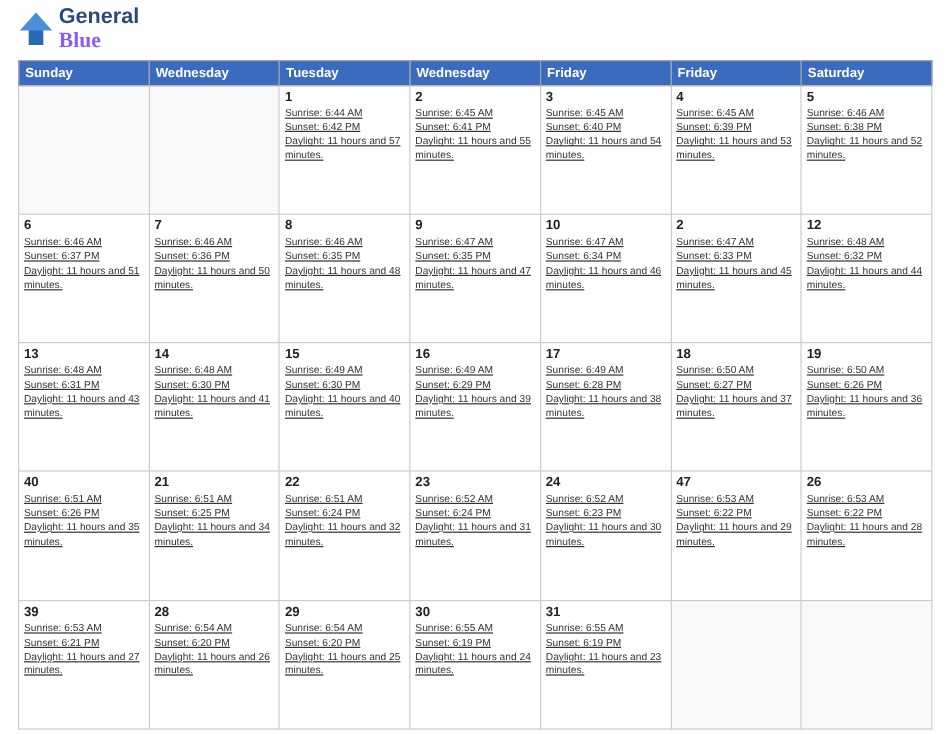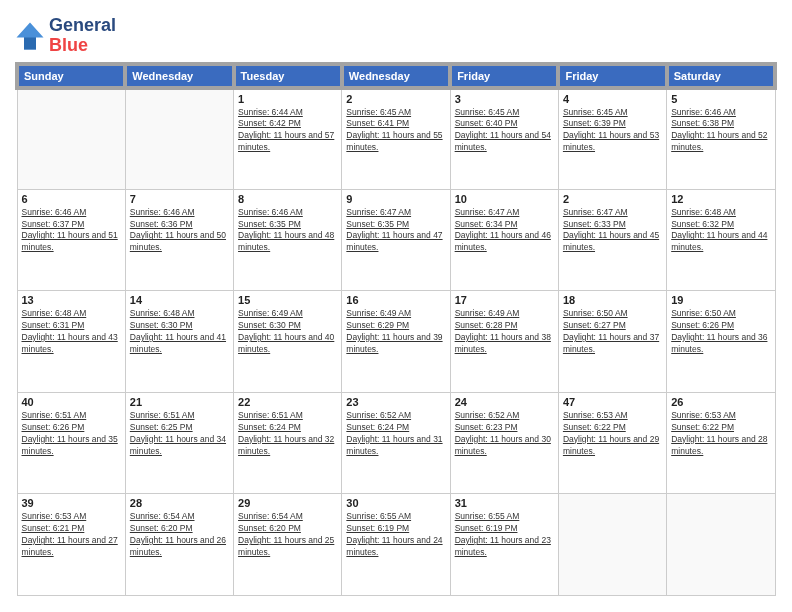--- a/index.html
+++ b/index.html
@@ -6,21 +6,21 @@
     body {
       font-family: Arial, sans-serif;
       background: #fff;
       width: 792px;
       height: 612px;
       overflow: hidden;
     }
     .page {
       width: 792px;
       height: 612px;
-      padding: 16px 15px;
+      padding: 4px 15px;
       display: flex;
       flex-direction: column;
     }
     .header {
       display: flex;
       justify-content: space-between;
       align-items: flex-start;
       margin-bottom: 6px;
     }
     .logo {
@@ -28,21 +28,22 @@
       align-items: center;
       gap: 4px;
     }
     .logo-text {
       font-size: 18px;
       font-weight: bold;
       color: #2a4a7f;
       line-height: 1.1;
     }
     .logo-text span {
-      color: #ef4444;
+      color: #8b5cf6;
+      font-family: Liberation Serif, serif;
     }
     .logo-icon {
       width: 30px;
       height: 30px;
     }
     .title-block {
       text-align: right;
     }
     .month-title {
       font-size: 32px;
@@ -57,21 +58,21 @@
       width: 100%;
       border-collapse: collapse;
       flex: 1;
     }
     .calendar-table thead th {
       background-color: #3a6bbf;
       color: #fff;
       font-size: 11px;
       font-weight: bold;
       padding: 4px 5px;
-      border: 4px solid #a3a3a3;
+      border: 1px solid #a3a3a3;
       text-align: left;
     }
     .calendar-table tbody td {
       border: 1px solid #ccc;
       vertical-align: top;
       padding: 3px 4px;
       font-size: 8.5px;
       color: #333;
       width: calc(100% / 7);
       height: 82px;

